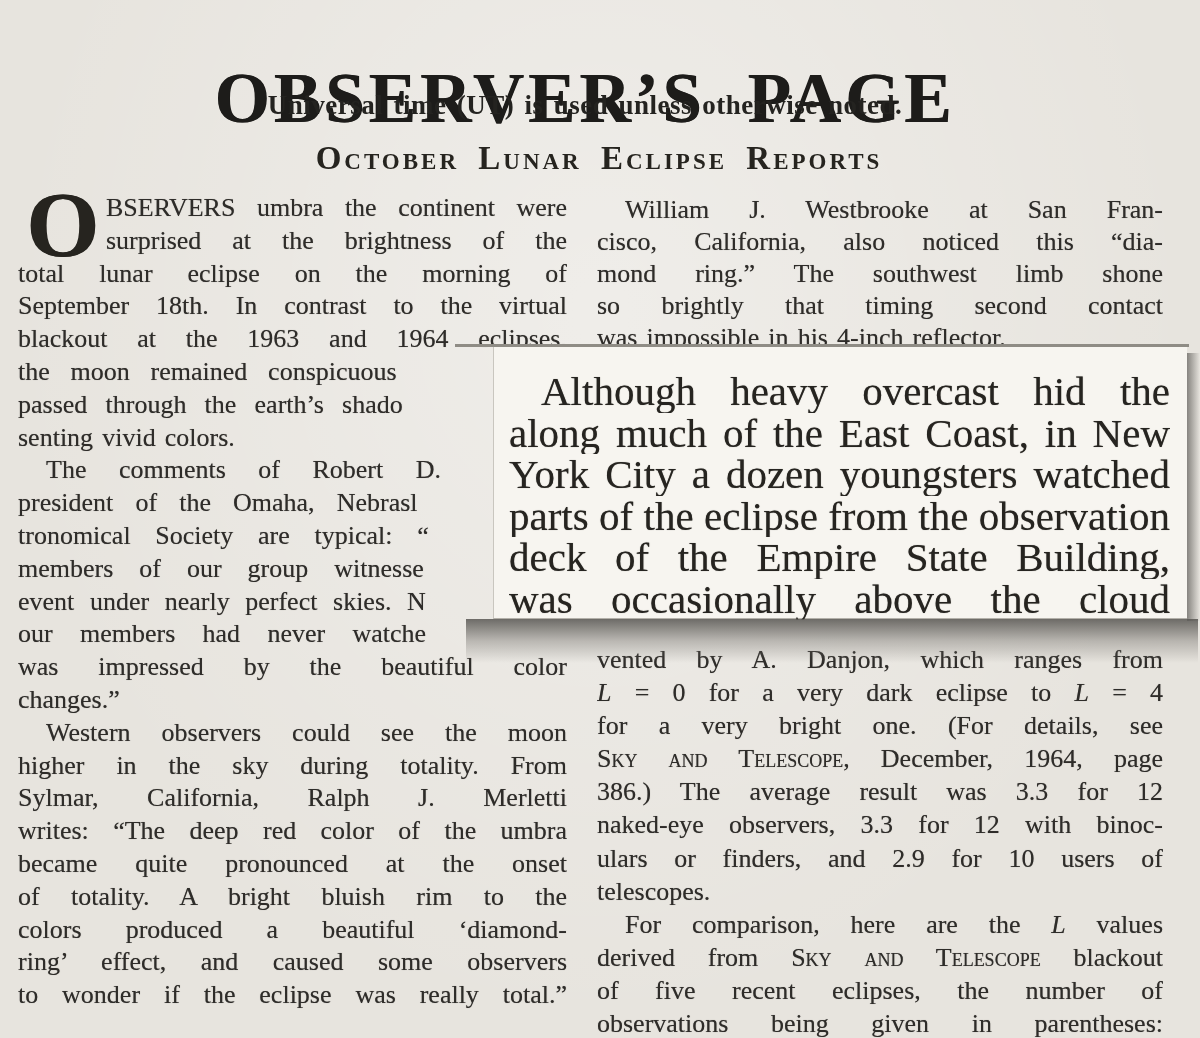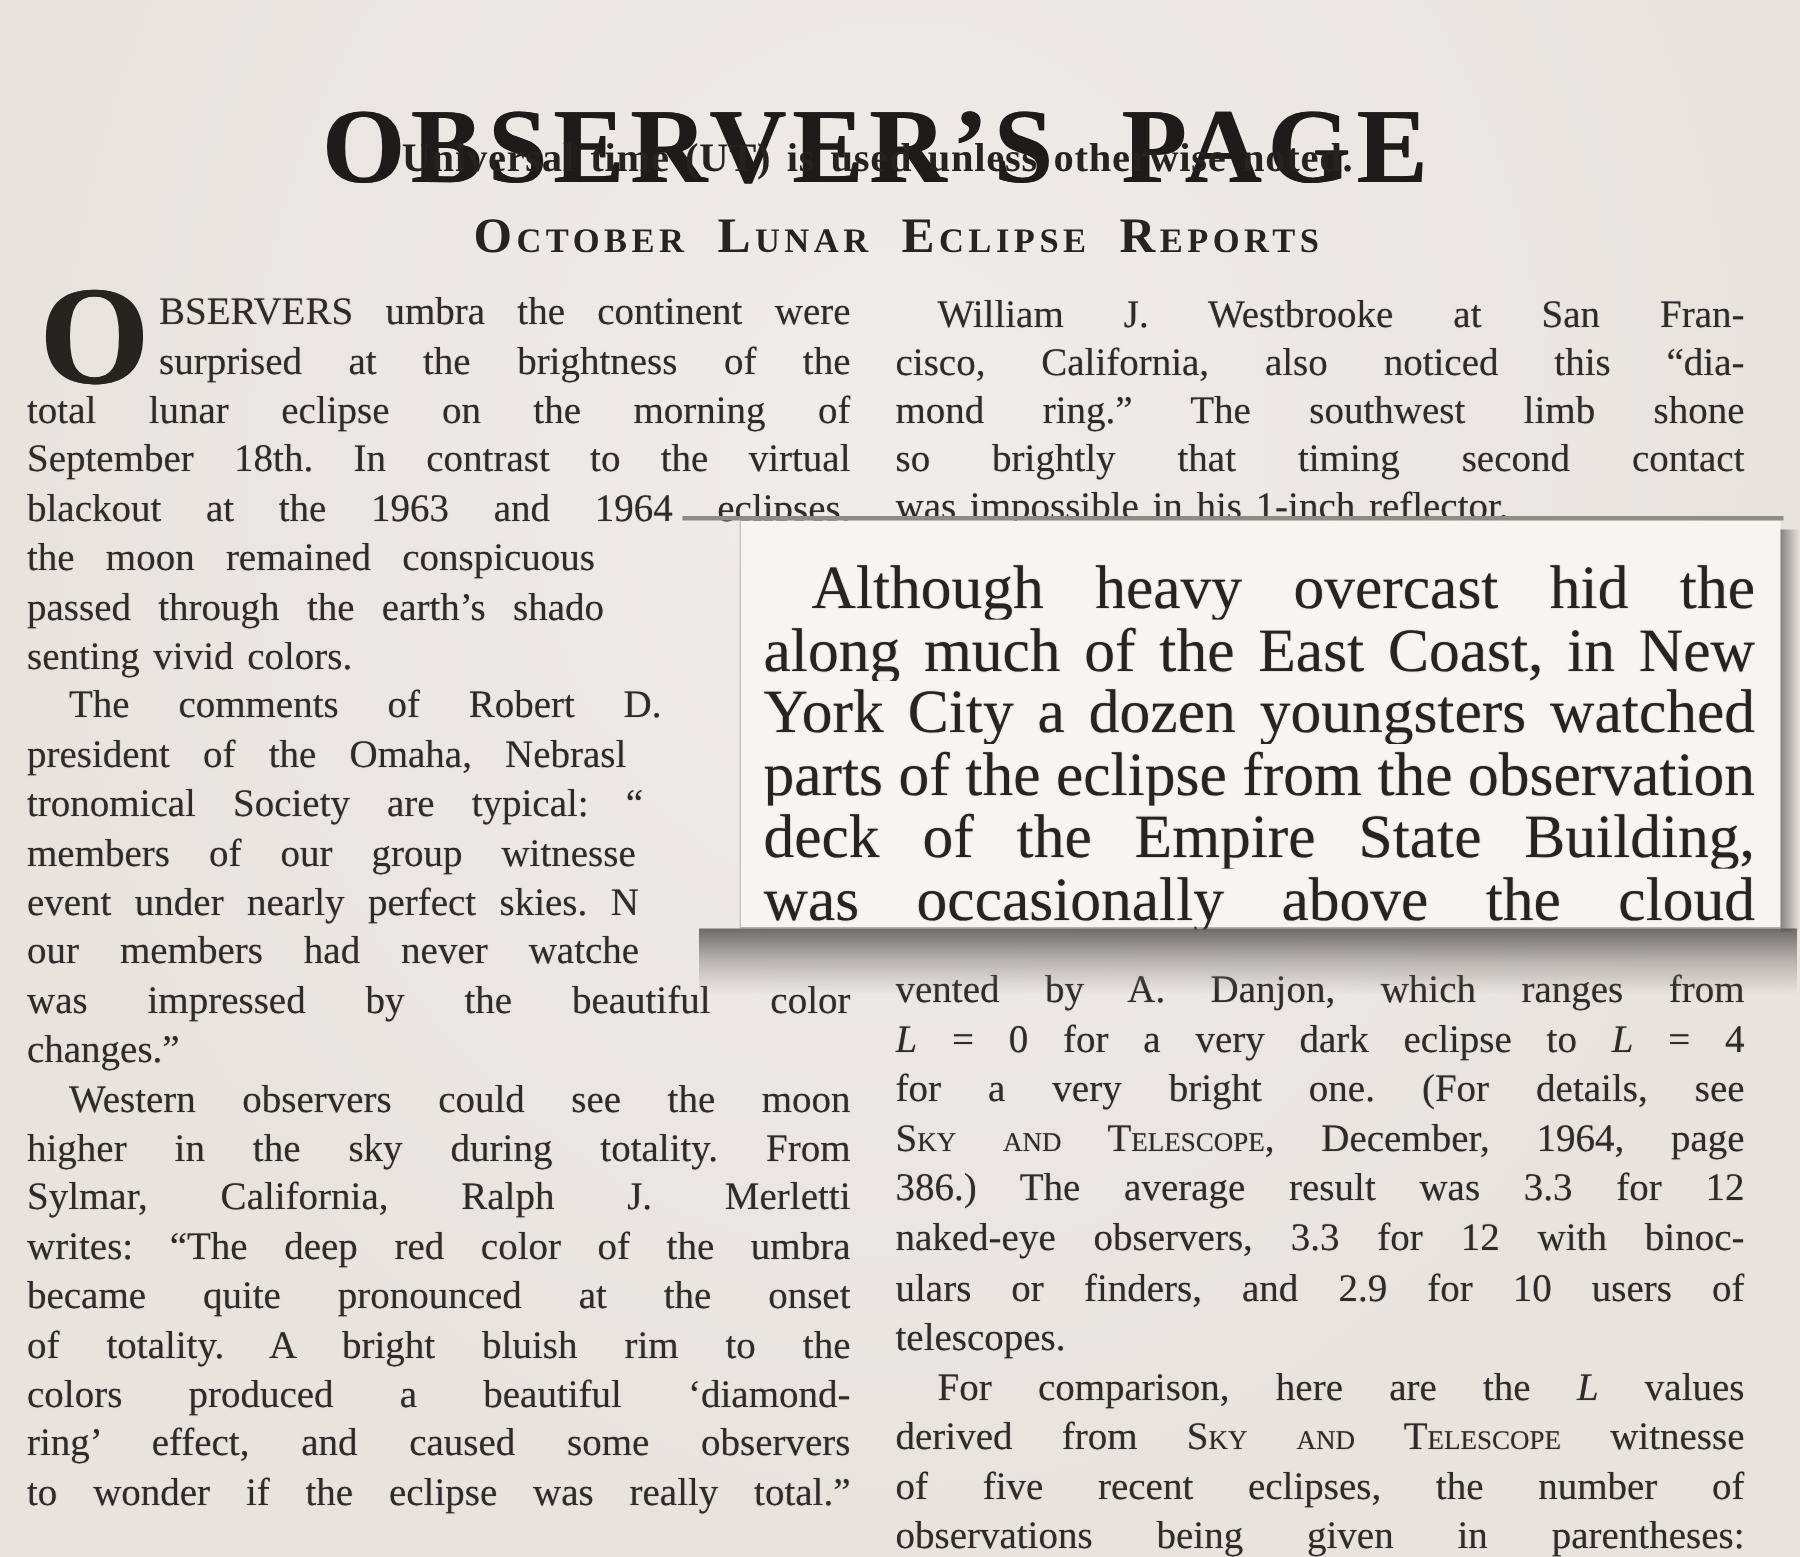--- a/index.html
+++ b/index.html
@@ -109,37 +109,37 @@
       <div class="line just"><span>ring’ effect, and caused some observers</span></div>
       <div class="line just"><span>to wonder if the eclipse was really total.”</span></div>
     </div>
   </div>
 <div id="right-col-a" class="abs col">
     <div>
       <div class="line just ind"><span>William J. Westbrooke at San Fran-</span></div>
       <div class="line just"><span>cisco, California, also noticed this “dia-</span></div>
       <div class="line just"><span>mond ring.” The southwest limb shone</span></div>
       <div class="line just"><span>so brightly that timing second contact</span></div>
-      <div class="line left" style="word-spacing: 0.1em;"><span>was impossible in his 1-inch reflector.</span></div>
+      <div class="line left" style="word-spacing: 0.1em;"><span>was impossible in his 4-inch reflector.</span></div>
     </div>
   </div>
 <div id="right-col-b" class="abs col">
     <div>
       <div class="line just"><span>vented by A. Danjon, which ranges from</span></div>
       <div class="line just"><span class="i">L</span><span> = 0 for a very dark eclipse to </span><span class="i">L</span><span> = 4</span></div>
       <div class="line just"><span>for a very bright one. (For details, see</span></div>
       <div class="line just"><span class="sc">Sky and Telescope</span><span>, December, 1964, page</span></div>
       <div class="line just"><span>386.) The average result was 3.3 for 12</span></div>
       <div class="line just"><span>naked-eye observers, 3.3 for 12 with binoc-</span></div>
       <div class="line just"><span>ulars or finders, and 2.9 for 10 users of</span></div>
       <div class="line left" style="word-spacing: 0em;"><span>telescopes.</span></div>
     </div>
     <div>
       <div class="line just ind"><span>For comparison, here are the </span><span class="i">L</span><span> values</span></div>
-      <div class="line just"><span>derived from </span><span class="sc">Sky and Telescope</span><span> witnesse</span></div>
+      <div class="line just"><span>derived from </span><span class="sc">Sky and Telescope</span><span> blackout</span></div>
       <div class="line just"><span>of five recent eclipses, the number of</span></div>
       <div class="line just"><span>observations being given in parentheses:</span></div>
     </div>
   </div>
 
 <div class="abs box-top-rule"></div>
 <div class="abs quote-box" id="quote-box">
     <div>
       <div class="line just ind"><span>Although heavy overcast hid the event</span></div>
       <div class="line just"><span>along much of the East Coast, in New</span></div>

